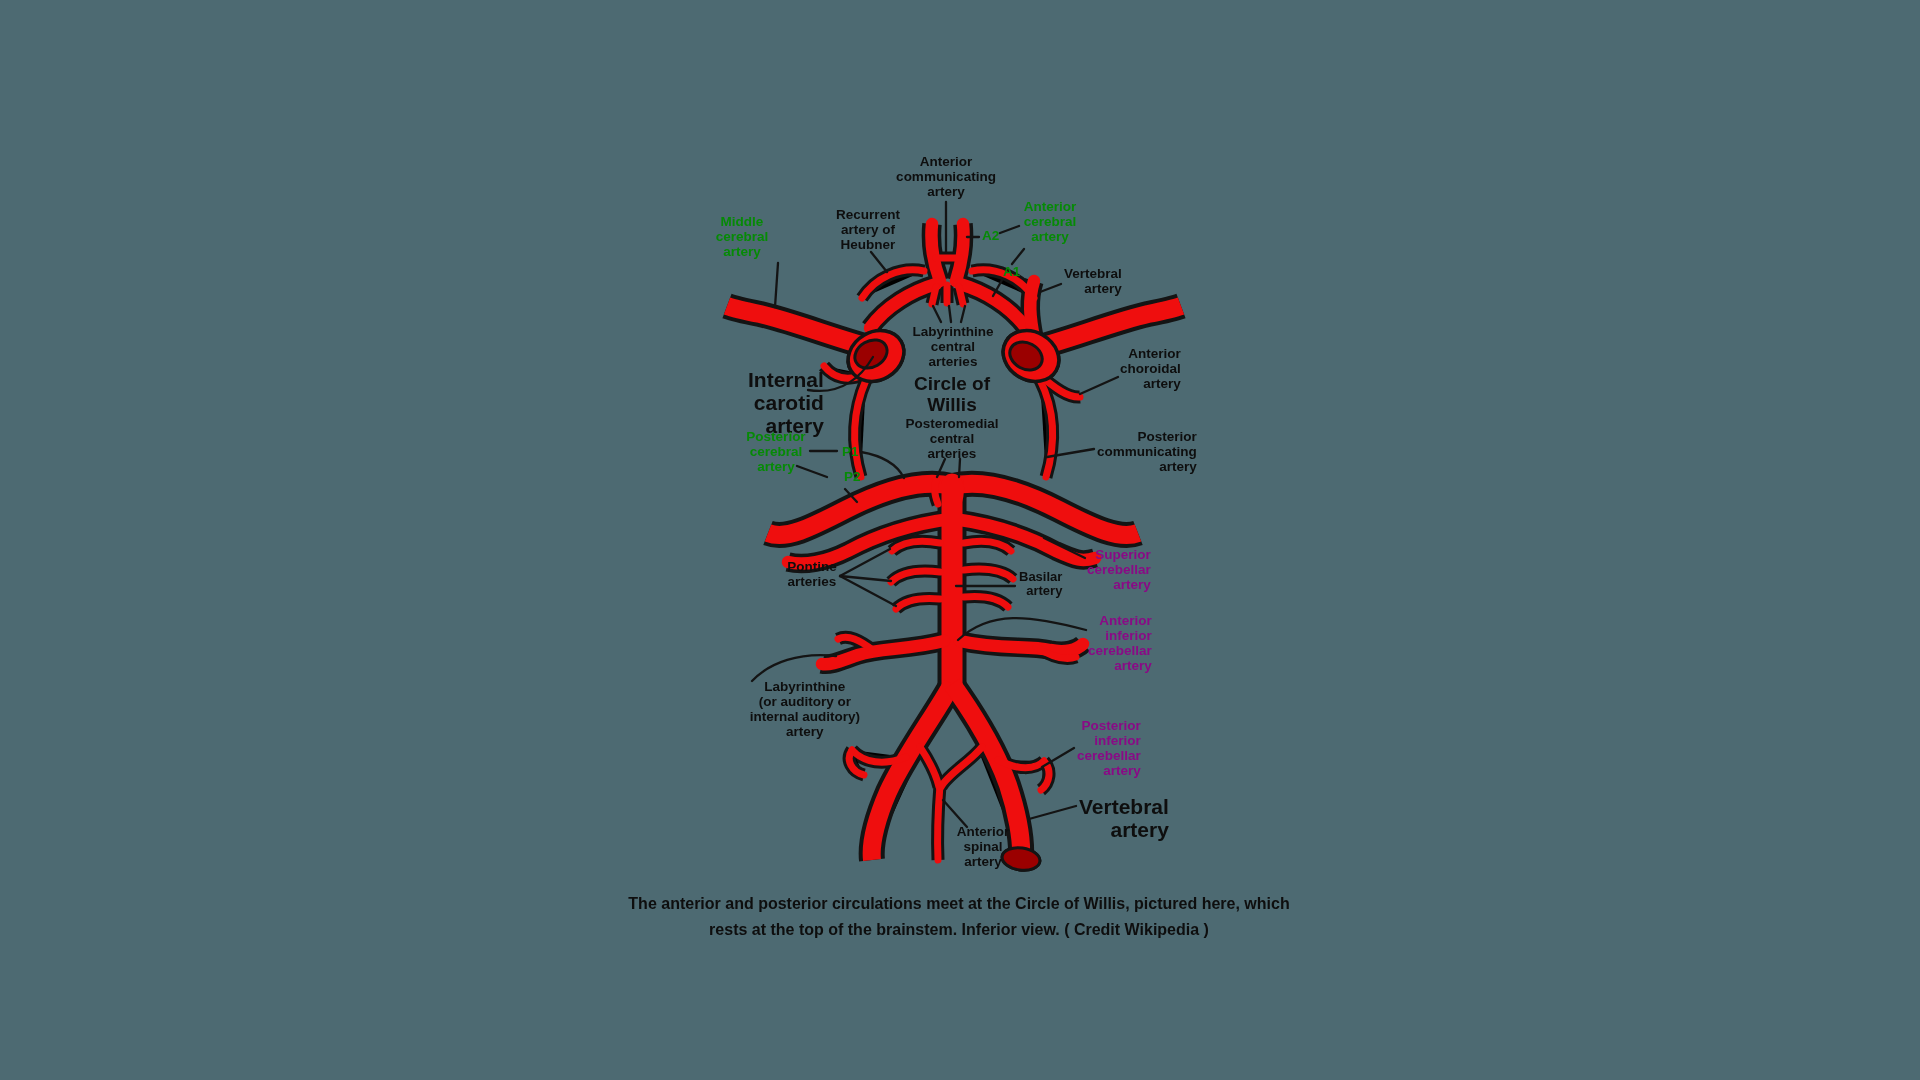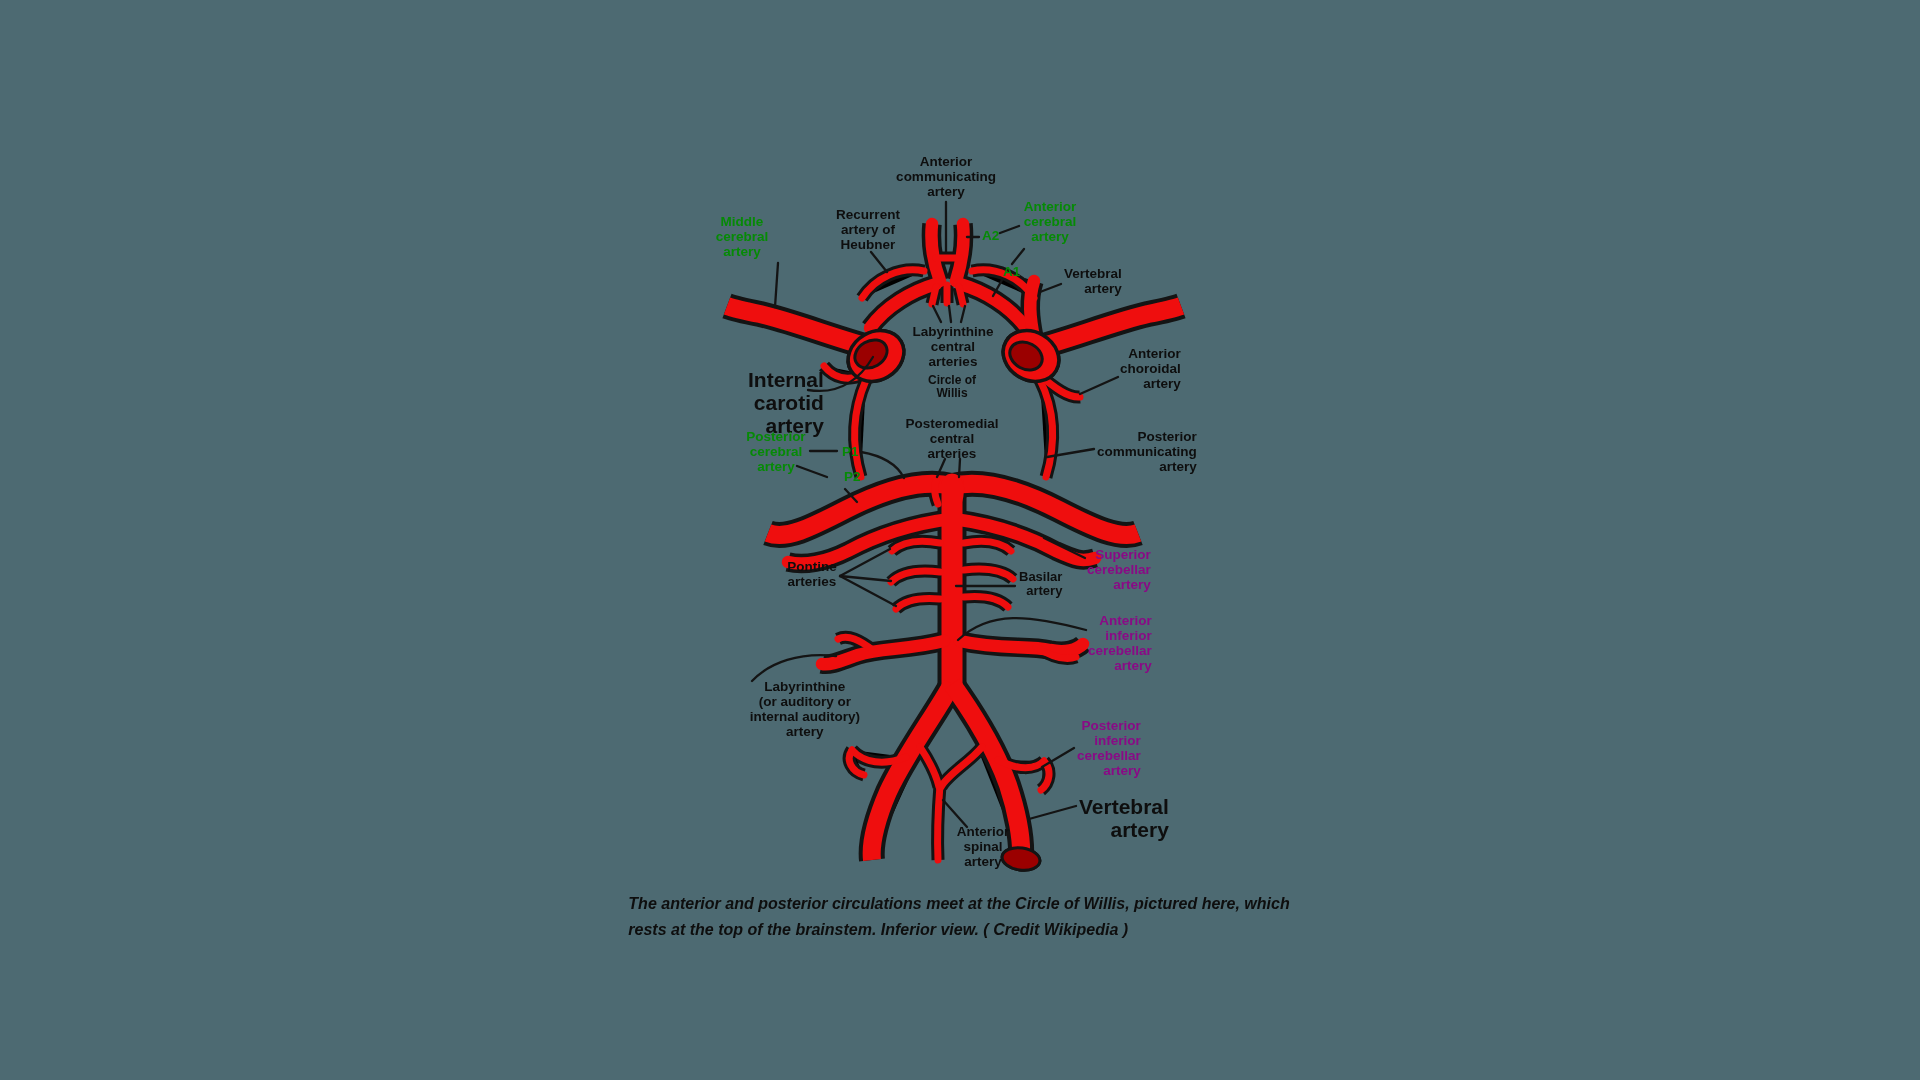--- a/index.html
+++ b/index.html
@@ -35,24 +35,24 @@
     position:absolute;white-space:pre-line;color:var(--label-black);
     font-size:13.5px;font-weight:700;line-height:1.1;text-align:center;
   }
   .lbl.c{transform:translateX(-50%);}
   .lbl.l{text-align:right;}
   .lbl.r{transform:translateX(-100%);}
   .lbl.green{color:var(--label-green);}
   .lbl.purple{color:var(--label-purple);}
   .sz15{font-size:21px;}
   .big17{font-size:13px;}
-  .big19{font-size:12px;}
+  .big19{font-size:19px;}
   .caption{
     position:absolute;transform:translateX(-50%);white-space:pre-line;
-    color:var(--label-black);font-size:16px;font-weight:700;line-height:1.62;font-style:italic;
+    color:var(--label-black);font-size:16px;font-weight:700;line-height:1.62;text-align:center;
   }
 </style>
 </head>
 <body>
 
 <div id="stage">
 
   <svg width="1920" height="1080" viewBox="0 0 1920 1080">
     <g id="arteries-outline" class="outline">
 

